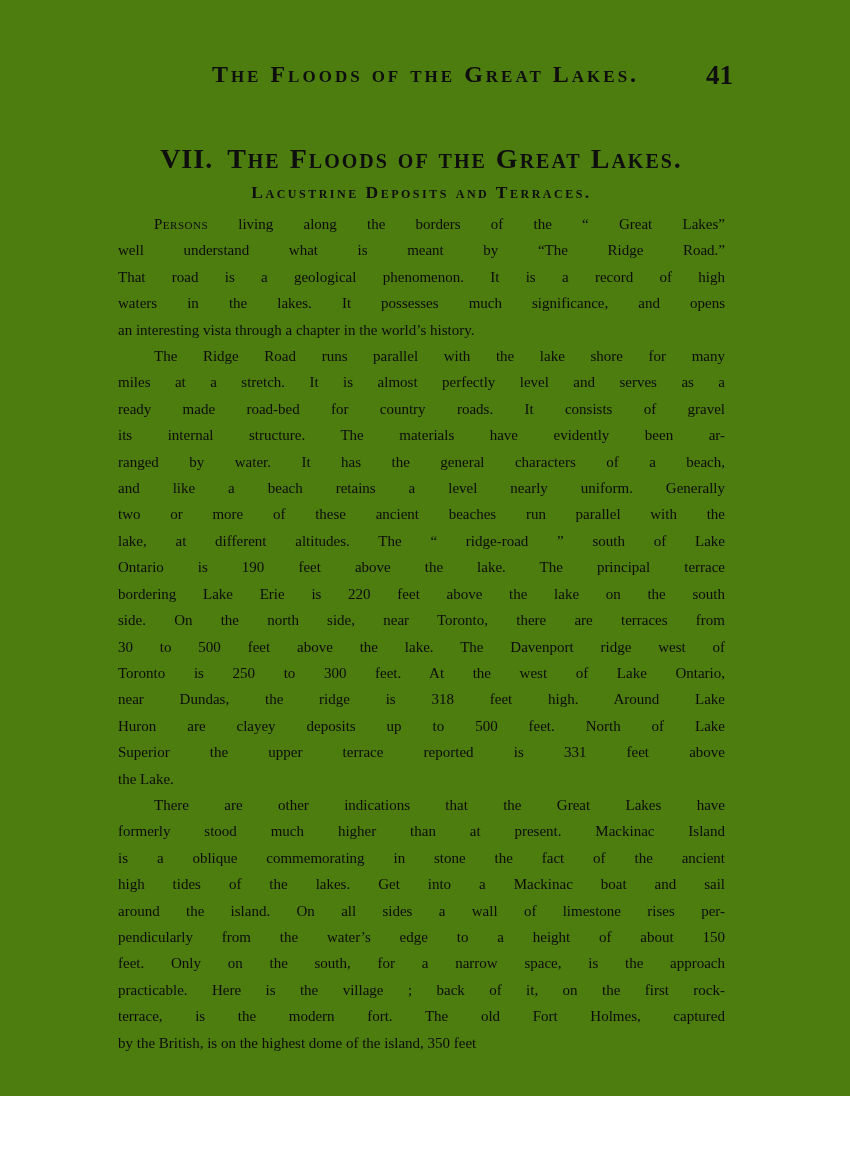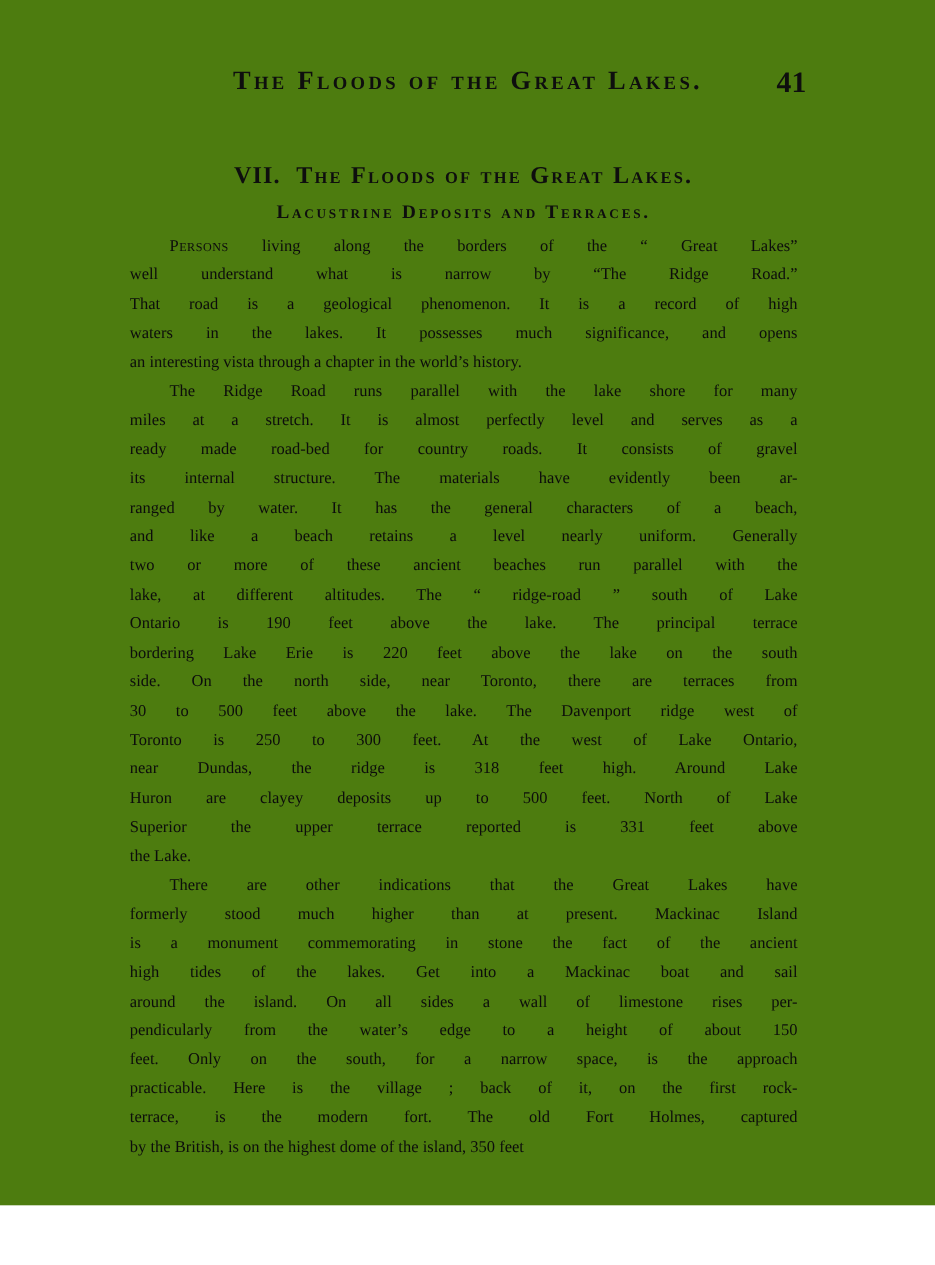--- a/index.html
+++ b/index.html
@@ -46,21 +46,21 @@
     line-height: 30px;
   }
   
   .section-heading {
     position: absolute;
     top: 141px;
     left: 118px;
     width: 607px;
     margin: 0;
     text-align: center;
-    font-size: 22px;
+    font-size: 28px;
     font-weight: 700;
     line-height: 36px;
     letter-spacing: 2px;
     white-space: nowrap;
   }
   .section-number {
     margin-right: 14px;
     letter-spacing: 1px;
   }
   .sc {
@@ -117,21 +117,21 @@
 
   <h1 class="section-heading">
     <span class="section-number">VII.</span><span class="sc section-title">The Floods of the Great Lakes.</span>
   </h1>
 
   <h2 class="section-subtitle">Lacustrine Deposits and Terraces.</h2>
 
   <main class="body-text">
     <div class="para">
         <div class="line"><span class="lead-sc">Persons</span> living along the borders of the “ Great Lakes”</div>
-        <div class="line">well understand what is narrow by “The Ridge Road.”</div>
+        <div class="line">well understand what is meant by “The Ridge Road.”</div>
         <div class="line">That road is a geological phenomenon.  It is a record of high</div>
         <div class="line">waters in the lakes.  It possesses much significance, and opens</div>
         <div class="line">an interesting vista through a chapter in the world’s history.</div>
       </div>
     <div class="para">
         <div class="line">The Ridge Road runs parallel with the lake shore for many</div>
         <div class="line">miles at a stretch.  It is almost perfectly level and serves as a</div>
         <div class="line">ready made road-bed for country roads.  It consists of gravel</div>
         <div class="line">its internal structure.  The materials have evidently been ar-</div>
         <div class="line">ranged by water.  It has the general characters of a beach,</div>
@@ -144,21 +144,21 @@
         <div class="line">30 to 500 feet above the lake.  The Davenport ridge west of</div>
         <div class="line">Toronto is 250 to 300 feet.  At the west of Lake Ontario,</div>
         <div class="line">near Dundas, the ridge is 318 feet high.  Around Lake</div>
         <div class="line">Huron are clayey deposits up to 500 feet.  North of Lake</div>
         <div class="line">Superior the upper terrace reported is 331 feet above</div>
         <div class="line">the Lake.</div>
       </div>
     <div class="para">
         <div class="line">There are other indications that the Great Lakes have</div>
         <div class="line">formerly stood much higher than at present.  Mackinac Island</div>
-        <div class="line">is a monument commemorating in stone the fact of the ancient</div>
+        <div class="line">is a oblique commemorating in stone the fact of the ancient</div>
         <div class="line">high tides of the lakes.  Get into a Mackinac boat and sail</div>
         <div class="line">around the island.  On all sides a wall of limestone rises per-</div>
         <div class="line">pendicularly from the water’s edge to a height of about 150</div>
         <div class="line">feet.  Only on the south, for a narrow space, is the approach</div>
         <div class="line">practicable.  Here is the village ; back of it, on the first rock-</div>
         <div class="line">terrace, is the modern fort.  The old Fort Holmes, captured</div>
         <div class="line">by the British, is on the highest dome of the island, 350 feet</div>
       </div>
   </main>
 

